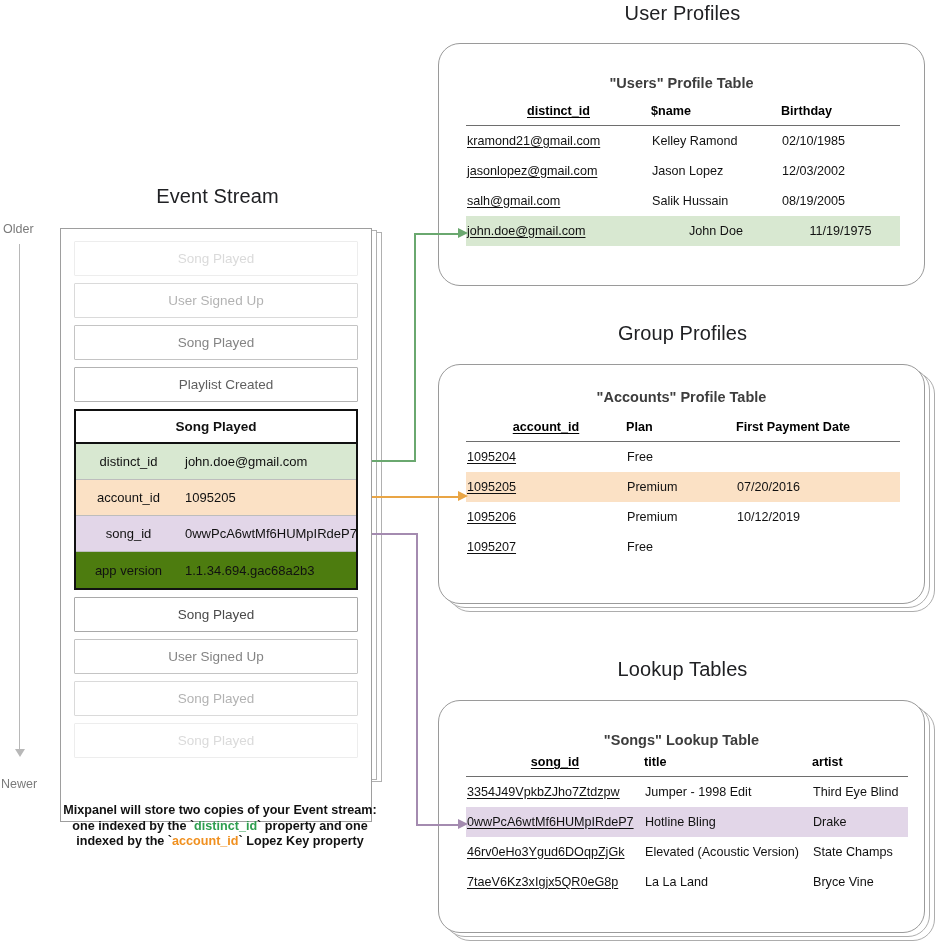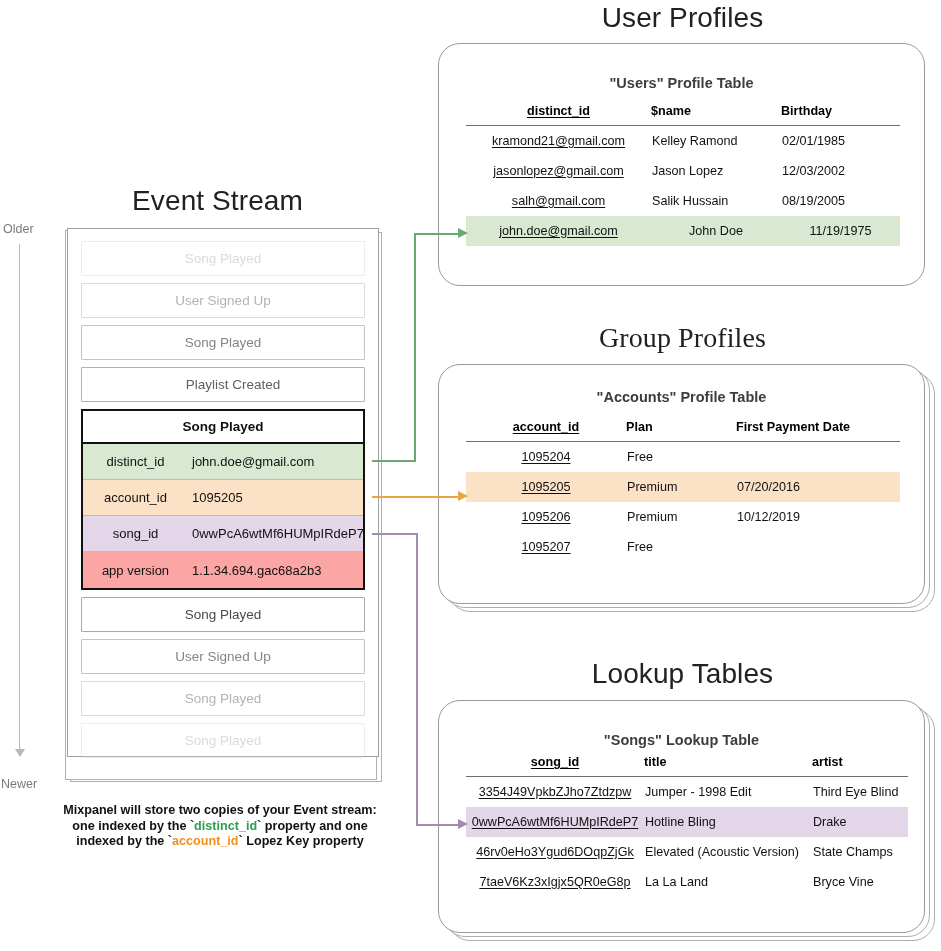--- a/index.html
+++ b/index.html
@@ -10,21 +10,21 @@
     font-family: "Liberation Sans", sans-serif;
     color: #1a1a1a;
     position: relative;
     overflow: hidden;
   }
   .stage { position:absolute; inset:0; }
 
   
   .sec-title {
     position:absolute;
-    font-size: 28px;
+    font-size: 20px;
     font-weight: 400;
     color: #202124;
     text-align: center;
     letter-spacing: 0.1px;
   }
 
   
   .axis-label {
     position:absolute;
     font-size: 12.5px;
@@ -90,21 +90,21 @@
     font-size: 13px;
     color:#111;
     border-bottom: 1px solid #bdbdbd;
   }
   .ev-row:last-child { border-bottom: none; }
   .ev-row .k { width: 105px; text-align:center; flex:none; }
   .ev-row .v { padding-left: 4px; }
   .ev-row.green  { background:#d8e8d1; }
   .ev-row.orange { background:#fbe1c5; }
   .ev-row.purple { background:#e2d6e8; }
-  .ev-row.plain  { background:#fca5a5; }
+  .ev-row.plain  { background:#4d7c0f; }
 
   
   .caption {
     position:absolute;
     font-size:12.6px;
     line-height:15.5px;
     color:#111;
     text-align:center;
     font-weight:700;
   }
@@ -149,53 +149,53 @@
   .dtbl .hrule td { border-bottom: 1.4px solid #6e6e6e; padding:0; height:0; }
   .dtbl td {
     font-size: 12.6px;
     color:#111;
     height: 30px;
     vertical-align: middle;
     text-align:left;
     white-space: nowrap;
     overflow: hidden;
   }
-  .dtbl td.key { text-align:center; }
+  .dtbl td.key { text-align:left; }
   .dtbl td.key span { text-decoration: underline; text-underline-offset: 2px; }
   tr.hl-green  td { background:#d8e8d1;text-align:center; }
   tr.hl-orange td { background:#fbe1c5; }
   tr.hl-purple td { background:#e2d6e8; }
 
   
   .conn { position:absolute; }
   .conn .seg { position:absolute; }
   .arrow-head { position:absolute; width:0; height:0; }
 </style>
 </head>
 <body>
 
 <div class="stage">
 
   <div class="sec-title" style="left:40px; top:185px; width:355px;">Event Stream</div>
 
   <div class="sec-title" style="left:440px; top:2px; width:485px;">User Profiles</div>
 
-  <div class="sec-title" style="left:440px; top:322px; width:485px;font-family:Liberation Serif, serif;">Group Profiles</div>
+  <div class="sec-title" style="left:440px; top:322px; width:485px;">Group Profiles</div>
 
   <div class="sec-title" style="left:440px; top:658px; width:485px;">Lookup Tables</div>
 
   <div class="axis-label" style="left:3px; top:222px;">Older</div>
   <div class="axis-line" style="left:19px; top:244px; height:506px;"></div>
   <div class="axis-arrow" style="left:15px; top:749px;"></div>
   <div class="axis-label" style="left:1px; top:761px;margin-top:16px;">Newer</div>
 
   <div class="stack-shadow" style="left:70px; top:232px; width:312px; height:550px;"></div>
   <div class="stack-shadow" style="left:65px; top:230px; width:312px; height:550px;"></div>
 
-  <div class="es-panel" style="left:60px; top:228px; width:312px; height:529px;margin-left:7px;">
+  <div class="es-panel" style="left:60px; top:228px; width:312px; height:594px;">
     <div id="cards-above">
         <div class="ev-card o20">Song Played</div>
         <div class="ev-card o40">User Signed Up</div>
         <div class="ev-card o65">Song Played</div>
         <div class="ev-card o85">Playlist Created</div>
       </div>
     <div id="expanded-card" class="ev-expanded">
         <div class="ev-head">Song Played</div>
         <div class="ev-row green">
           <div class="k">distinct_id</div>
@@ -248,21 +248,21 @@
             <th>Birthday</th>
           </tr>
           <tr class="hrule">
             <td colspan="3"></td>
           </tr>
         </thead>
         <tbody>
           <tr class="">
             <td class="key"><span>kramond21@gmail.com</span></td>
             <td>Kelley Ramond</td>
-            <td>02/01/1985</td>
+            <td>02/10/1985</td>
           </tr>
           <tr class="">
             <td class="key"><span>jasonlopez@gmail.com</span></td>
             <td>Jason Lopez</td>
             <td>12/03/2002</td>
           </tr>
           <tr class="">
             <td class="key"><span>salh@gmail.com</span></td>
             <td>Salik Hussain</td>
             <td>08/19/2005</td>

